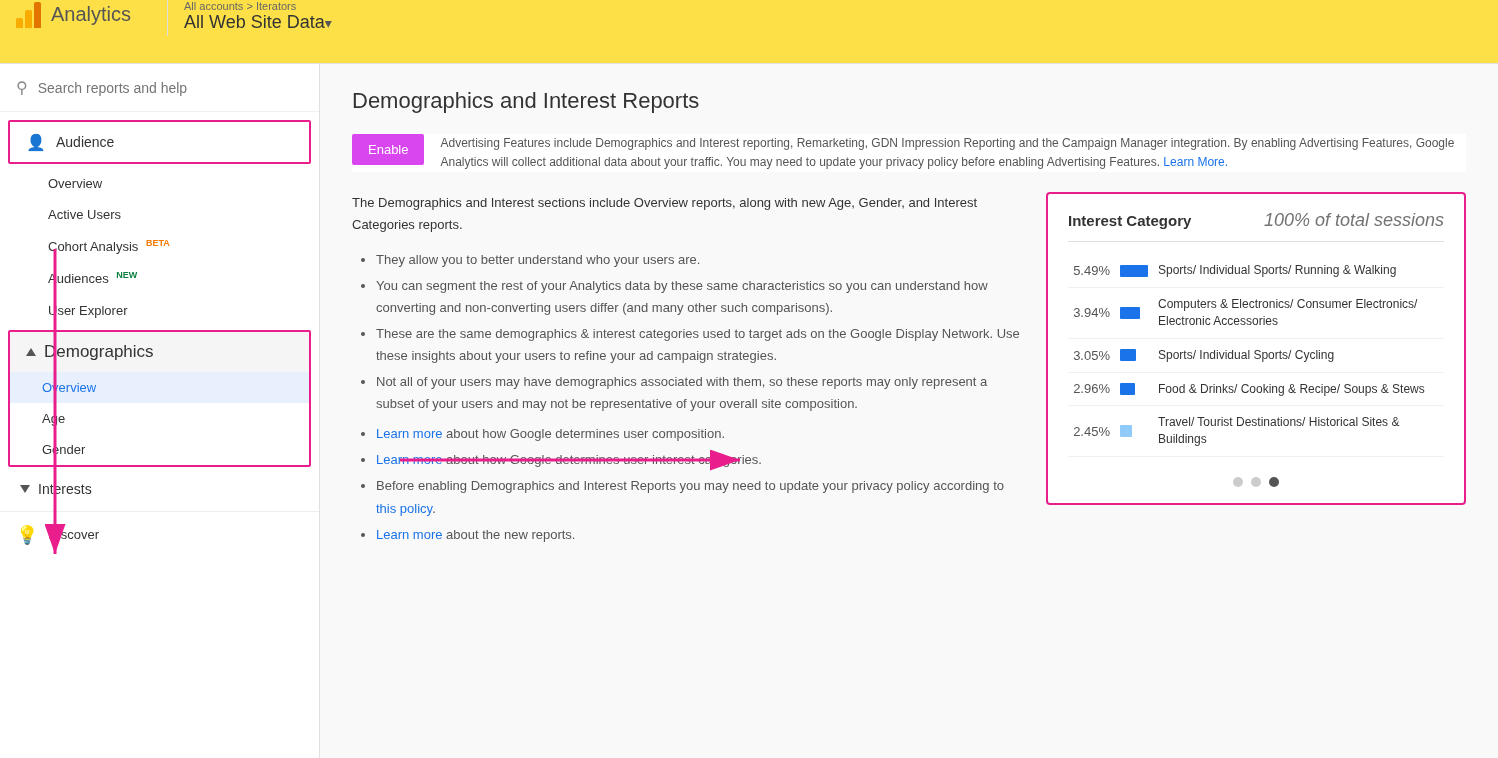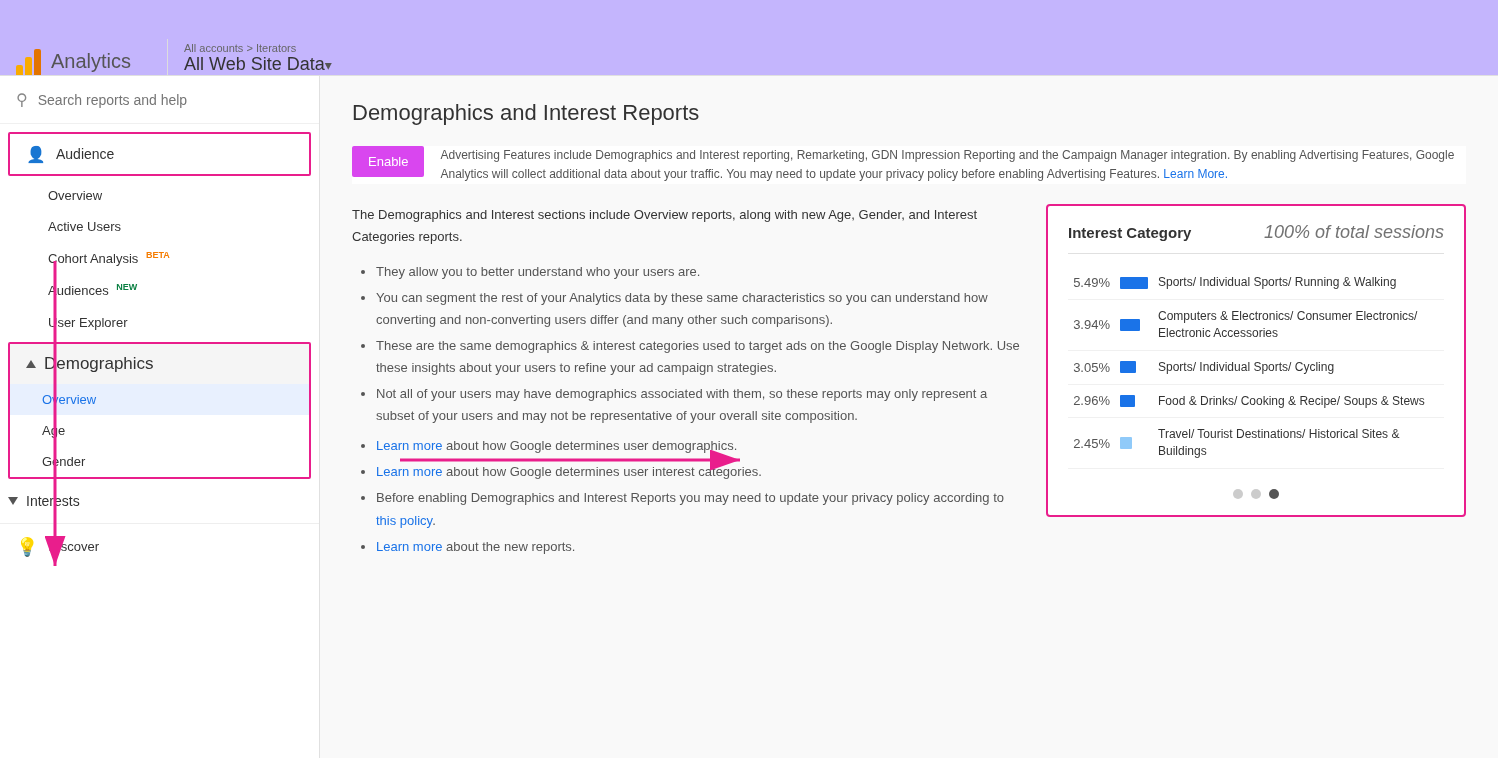--- a/index.html
+++ b/index.html
@@ -1,25 +1,25 @@
 <!DOCTYPE html>
 <html><head>
   <meta charset="utf-8">
   <style>
     * { box-sizing: border-box; margin: 0; padding: 0; }
     body { font-family: Arial, sans-serif; font-size: 13px; color: #333; background: #fff; display: flex; flex-direction: column; height: 758px; overflow: hidden; }
 
     
     .header {
       display: flex;
-      align-items: flex-end;
+      align-items: flex-start;
       padding: 0 16px;
-      height: 76px;
+      height: 64px;
       border-bottom: 1px solid #e0e0e0;
-      background: #c4b5fd;
+      background: #fde047;
       flex-shrink: 0;
     }
     .header-logo {
       display: flex;
       align-items: center;
       gap: 10px;
       margin-right: 20px;
     }
     .logo-bars {
       display: flex;
@@ -173,21 +173,21 @@
       padding: 8px 16px 8px 32px;
       font-size: 13px;
       color: #333;
       cursor: pointer;
     }
 
     .interests-section {
       display: flex;
       align-items: center;
       gap: 8px;
-      padding: 10px 8px;
+      padding: 10px 20px;
       cursor: pointer;
       font-size: 14px;
       color: #333;
     }
     .triangle-down {
       width: 0; height: 0;
       border-left: 5px solid transparent;
       border-right: 5px solid transparent;
       border-top: 8px solid #555;
     }
@@ -461,21 +461,21 @@
         <p class="intro-text">The Demographics and Interest sections include Overview reports, along with new Age, Gender, and Interest Categories reports.</p>
 
         <ul class="bullet-list">
           <li><span>They allow you to better understand who your users are.</span></li>
           <li><span>You can segment the rest of your Analytics data by these same characteristics so you can understand how converting and non-converting users differ (and many other such comparisons).</span></li>
           <li><span>These are the same demographics &amp; interest categories used to target ads on the Google Display Network. Use these insights about your users to refine your ad campaign strategies.</span></li>
           <li><span>Not all of your users may have demographics associated with them, so these reports may only represent a subset of your users and may not be representative of your overall site composition.</span></li>
         </ul>
 
         <ul class="bullet-list">
-          <li><a>Learn more</a><span> about how Google determines user demographics.</span></li>
+          <li><a>Learn more</a><span> about how Google determines user composition.</span></li>
           <li><a>Learn more</a><span> about how Google determines user interest categories.</span></li>
           <li><span>Before enabling Demographics and Interest Reports you may need to update your privacy policy according to </span><a>this policy</a><span>.</span></li>
           <li><a>Learn more</a><span> about the new reports.</span></li>
         </ul>
       </div>
 
       <div class="interest-card">
         <div class="card-header">
           <span class="card-title">Interest Category</span>
           <span class="card-subtitle">100% of total sessions</span>

